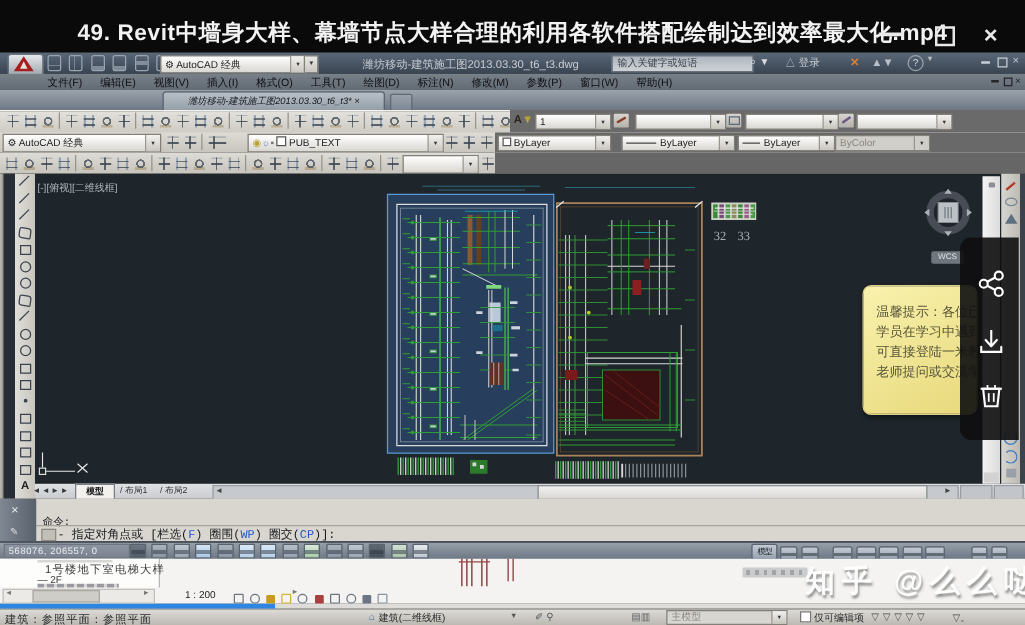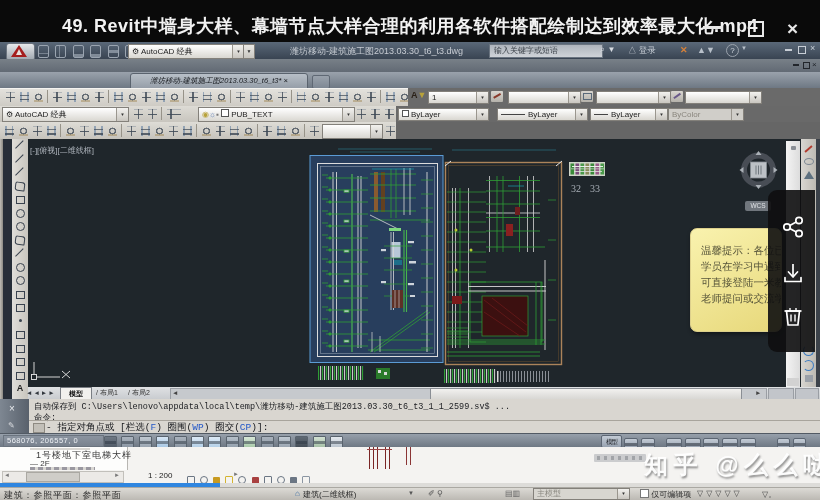--- a/index.html
+++ b/index.html
@@ -49,20 +49,21 @@
 <div class="a" style="left:628px;top:45px;color:#c6ccd4;font-size:8.5px;">△ 登录</div>
 <div class="a" style="left:680px;top:45px;color:#d8823a;font-size:9px;font-weight:bold;">✕</div>
 <div class="a" style="left:697px;top:45px;color:#b8c0ca;font-size:9px;">▲▼</div>
 <div class="a" style="left:726px;top:44px;width:11px;height:11px;border:1px solid #9aa2ac;border-radius:50%;color:#d2d8e0;font-size:8px;text-align:center;line-height:11px;">?</div>
 <div class="a" style="left:741px;top:45px;color:#b8c0ca;font-size:6px;">▼</div>
 <div class="a" style="left:785px;top:49px;width:7px;height:2px;background:#c8ced6;"></div>
 <div class="a" style="left:798px;top:46px;width:6px;height:6px;border:1px solid #c8ced6;"></div>
 <div class="a" style="left:810px;top:43px;color:#c8ced6;font-size:9px;">×</div>
 
 <div class="a" style="left:0;top:59px;width:820px;height:13px;background:linear-gradient(#788088,#626a74);"></div>
+<div class="a" style="left:38px;top:61px;width:560px;color:#0e0e12;font-size:8.5px;letter-spacing:0;word-spacing:12px;white-space:nowrap;">文件(F) 编辑(E) 视图(V) 插入(I) 格式(O) 工具(T) 绘图(D) 标注(N) 修改(M) 参数(P) 窗口(W) 帮助(H)</div>
 <div class="a" style="left:793px;top:64px;width:6px;height:2px;background:#22262c;"></div>
 <div class="a" style="left:803px;top:62px;width:5px;height:5px;border:1px solid #22262c;"></div>
 <div class="a" style="left:812px;top:60px;color:#22262c;font-size:8px;">×</div>
 
 <div class="a" style="left:0;top:72px;width:820px;height:16px;background:linear-gradient(#9aa2ac,#6e7884);"></div>
 <div class="a" style="left:130px;top:73px;width:176px;height:15px;background:linear-gradient(#b8bfc7,#939ca6);border:1px solid #5a636e;border-radius:3px 3px 0 0;color:#16191e;font-size:7.5px;line-height:14px;text-align:center;font-style:italic;">潍坊移动-建筑施工图2013.03.30_t6_t3* ×</div>
 <div class="a" style="left:312px;top:75px;width:16px;height:12px;background:linear-gradient(#9aa2ac,#7e8894);border:1px solid #5f6874;border-radius:2px;"></div>
 
 <div class="a" style="left:0;top:88px;width:820px;height:18px;background:linear-gradient(#e3e1dc,#cdcac3);border-top:1px solid #f4f3f0;" id="tb1"></div>
 <div class="a" style="left:3px;top:90px;white-space:nowrap;" id="tb1i"><span class="ic"></span><span class="ic2"></span><span class="ic3"></span><span class="sep"></span><span class="ic"></span><span class="ic2"></span><span class="ic3"></span><span class="ic"></span><span class="sep"></span><span class="ic2"></span><span class="ic3"></span><span class="ic"></span><span class="ic2"></span><span class="ic3"></span><span class="sep"></span><span class="ic"></span><span class="ic2"></span><span class="ic3"></span><span class="sep"></span><span class="ic"></span><span class="ic2"></span><span class="ic3"></span><span class="ic"></span><span class="sep"></span><span class="ic2"></span><span class="ic3"></span><span class="ic"></span><span class="ic2"></span><span class="ic3"></span><span class="ic"></span><span class="sep"></span><span class="ic2"></span><span class="ic3"></span><span class="ic" style="background:linear-gradient(#e9e8e4,#b9b6ae);color:#2a5adb;font-size:8px;text-align:center;line-height:10px;">?</span></div>
@@ -539,21 +540,20 @@
 <div class="a" style="left:430px;top:388px;width:310px;height:10px;background:linear-gradient(#f2f1ef,#d8d7d4);border:1px solid #8a8e94;"></div>
 <div class="a" style="left:172px;top:389px;color:#444;font-size:6.5px;">◄</div>
 <div class="a" style="left:755px;top:389px;color:#444;font-size:6.5px;">►</div>
 <div class="a" style="left:768px;top:388px;width:24px;height:10px;background:#c2c5ca;border:1px solid #9a9ea4;"></div>
 <div class="a" style="left:795px;top:388px;width:22px;height:10px;background:#c2c5ca;border:1px solid #9a9ea4;"></div>
 
 <div class="a" style="left:0;top:399px;width:820px;height:34px;background:#d9d6d0;" id="cmdw"></div>
 <div class="a" style="left:0;top:399px;width:29px;height:34px;background:linear-gradient(90deg,#7e8792,#59616c);"></div>
 <div class="a" style="left:9px;top:403px;color:#e8eaee;font-size:10px;">×</div>
 <div class="a" style="left:8px;top:421px;color:#d8dade;font-size:8px;">✎</div>
-<div class="a" style="left:34px;top:401px;color:#1a1c20;font-size:8.5px;font-family:'Liberation Mono',monospace;white-space:nowrap;">自动保存到 C:\Users\lenovo\appdata\local\temp\潍坊移动-建筑施工图2013.03.30_t6_t3_1_1_2599.sv$ ...</div>
 <div class="a" style="left:34px;top:412px;color:#1a1c20;font-size:8.5px;font-family:'Liberation Mono',monospace;">命令:</div>
 <div class="a" style="left:29px;top:420px;width:791px;height:1px;background:#a8a49c;"></div>
 <div class="a" style="left:33px;top:423px;width:10px;height:8px;background:#c2bfb8;border:1px solid #8e8a82;"></div>
 <div class="a" style="left:46px;top:421px;color:#16181c;font-size:9.5px;font-family:'Liberation Mono',monospace;white-space:nowrap;">- 指定对角点或  [栏选(<span style="color:#2257c8;">F</span>)  圈围(<span style="color:#2257c8;">WP</span>)  圈交(<span style="color:#2257c8;">CP</span>)]:</div>
 
 <div class="a" style="left:0;top:433px;width:820px;height:14px;background:linear-gradient(#97a0ab,#6b7581);border-top:1px solid #525a64;" id="acstatus"></div>
 <div class="a" style="left:3px;top:435px;width:96px;height:10px;background:linear-gradient(#8b94a0,#79828e);border:1px solid #6b747f;color:#eef1f5;font-size:7.5px;line-height:10px;padding-left:3px;letter-spacing:0.5px;">568076, 206557, 0</div>
 <div class="a" style="left:104px;top:434px;white-space:nowrap;" id="togglerow"><span style="display:inline-block;width:11px;height:10px;margin-right:4.4px;border:1px solid #59636e;border-radius:1px;background:linear-gradient(0deg,transparent 3px,rgba(44,54,66,.5) 3px,rgba(44,54,66,.5) 6px,transparent 6px),linear-gradient(#6e7884,#525c68);"></span><span style="display:inline-block;width:11px;height:10px;margin-right:4.4px;border:1px solid #59636e;border-radius:1px;background:linear-gradient(0deg,transparent 3px,rgba(44,54,66,.5) 3px,rgba(44,54,66,.5) 6px,transparent 6px),linear-gradient(#aab3bd,#8b96a3);"></span><span style="display:inline-block;width:11px;height:10px;margin-right:4.4px;border:1px solid #59636e;border-radius:1px;background:linear-gradient(0deg,transparent 3px,rgba(44,54,66,.5) 3px,rgba(44,54,66,.5) 6px,transparent 6px),linear-gradient(#c0c9d2,#9aa5b1);"></span><span style="display:inline-block;width:11px;height:10px;margin-right:4.4px;border:1px solid #59636e;border-radius:1px;background:linear-gradient(0deg,transparent 3px,rgba(44,54,66,.5) 3px,rgba(44,54,66,.5) 6px,transparent 6px),linear-gradient(#d6e5f4,#a9c8e4);"></span><span style="display:inline-block;width:11px;height:10px;margin-right:4.4px;border:1px solid #59636e;border-radius:1px;background:linear-gradient(0deg,transparent 3px,rgba(44,54,66,.5) 3px,rgba(44,54,66,.5) 6px,transparent 6px),linear-gradient(#aab3bd,#8b96a3);"></span><span style="display:inline-block;width:11px;height:10px;margin-right:4.4px;border:1px solid #59636e;border-radius:1px;background:linear-gradient(0deg,transparent 3px,rgba(44,54,66,.5) 3px,rgba(44,54,66,.5) 6px,transparent 6px),linear-gradient(#dce9f6,#b5d0e8);"></span><span style="display:inline-block;width:11px;height:10px;margin-right:4.4px;border:1px solid #59636e;border-radius:1px;background:linear-gradient(0deg,transparent 3px,rgba(44,54,66,.5) 3px,rgba(44,54,66,.5) 6px,transparent 6px),linear-gradient(#dce9f6,#b5d0e8);"></span><span style="display:inline-block;width:11px;height:10px;margin-right:4.4px;border:1px solid #59636e;border-radius:1px;background:linear-gradient(0deg,transparent 3px,rgba(44,54,66,.5) 3px,rgba(44,54,66,.5) 6px,transparent 6px),linear-gradient(#b6c0ca,#94a0ad);"></span><span style="display:inline-block;width:11px;height:10px;margin-right:4.4px;border:1px solid #59636e;border-radius:1px;background:linear-gradient(0deg,transparent 3px,rgba(44,54,66,.5) 3px,rgba(44,54,66,.5) 6px,transparent 6px),linear-gradient(#d8e8d8,#aacbaa);"></span><span style="display:inline-block;width:11px;height:10px;margin-right:4.4px;border:1px solid #59636e;border-radius:1px;background:linear-gradient(0deg,transparent 3px,rgba(44,54,66,.5) 3px,rgba(44,54,66,.5) 6px,transparent 6px),linear-gradient(#aab3bd,#8b96a3);"></span><span style="display:inline-block;width:11px;height:10px;margin-right:4.4px;border:1px solid #59636e;border-radius:1px;background:linear-gradient(0deg,transparent 3px,rgba(44,54,66,.5) 3px,rgba(44,54,66,.5) 6px,transparent 6px),linear-gradient(#c0c9d2,#9aa5b1);"></span><span style="display:inline-block;width:11px;height:10px;margin-right:4.4px;border:1px solid #59636e;border-radius:1px;background:linear-gradient(0deg,transparent 3px,rgba(44,54,66,.5) 3px,rgba(44,54,66,.5) 6px,transparent 6px),linear-gradient(#5e6873,#454e58);"></span><span style="display:inline-block;width:11px;height:10px;margin-right:4.4px;border:1px solid #59636e;border-radius:1px;background:linear-gradient(0deg,transparent 3px,rgba(44,54,66,.5) 3px,rgba(44,54,66,.5) 6px,transparent 6px),linear-gradient(#d2e0d2,#a8c2a8);"></span><span style="display:inline-block;width:11px;height:10px;margin-right:4.4px;border:1px solid #59636e;border-radius:1px;background:linear-gradient(0deg,transparent 3px,rgba(44,54,66,.5) 3px,rgba(44,54,66,.5) 6px,transparent 6px),linear-gradient(#e4e9ee,#bcc6d0);"></span></div>
 <div class="a sbtn" style="left:601px;top:435px;width:19px;color:#1a1d22;font-size:6.5px;text-align:center;line-height:11px;letter-spacing:-1px;">模型</div>
 <div class="a" style="left:624px;top:435px;white-space:nowrap;" id="stbtns1"><span style="display:inline-block;width:12px;height:9px;border:1px solid #5c6673;background:linear-gradient(0deg,transparent 2px,rgba(40,48,58,.55) 2px,rgba(40,48,58,.55) 5px,transparent 5px),linear-gradient(#c3cbd5,#97a2b0);border-radius:2px;margin-right:2.5px;"></span><span style="display:inline-block;width:12px;height:9px;border:1px solid #5c6673;background:linear-gradient(0deg,transparent 2px,rgba(40,48,58,.55) 2px,rgba(40,48,58,.55) 5px,transparent 5px),linear-gradient(#c3cbd5,#97a2b0);border-radius:2px;margin-right:2.5px;"></span></div>

